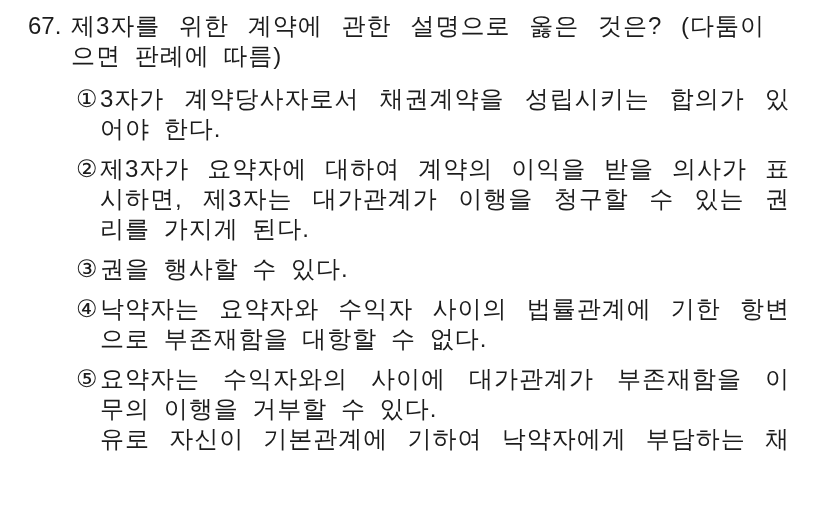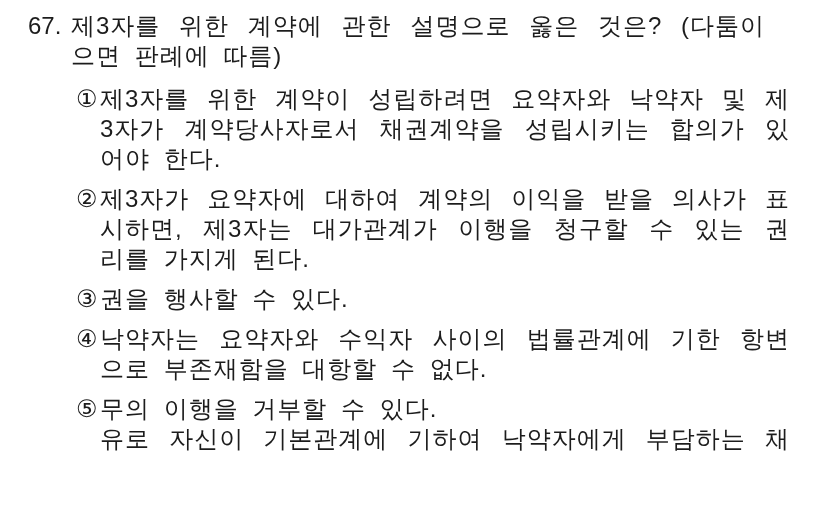--- a/index.html
+++ b/index.html
@@ -63,21 +63,20 @@
     <div class="q-num">67.</div>
     <div class="q-lines">
       <div class="line just">제3자를 위한 계약에 관한 설명으로 옳은 것은? (다툼이 있</div>
       <div class="line">으면 판례에 따름)</div>
     </div>
   </div>
 
   <div class="row option">
     <div class="marker">①</div>
     <div class="opt-lines">
-      <div class="line just">제3자를 위한 계약이 성립하려면 요약자와 낙약자 및 제</div>
       <div class="line just">3자가 계약당사자로서 채권계약을 성립시키는 합의가 있</div>
       <div class="line">어야 한다.</div>
     </div>
   </div>
 
   <div class="row option">
     <div class="marker">②</div>
     <div class="opt-lines">
       <div class="line just">제3자가 요약자에 대하여 계약의 이익을 받을 의사가 표</div>
       <div class="line just">시하면, 제3자는 대가관계가 이행을 청구할 수 있는 권</div>
@@ -96,18 +95,19 @@
     <div class="marker">④</div>
     <div class="opt-lines">
       <div class="line just">낙약자는 요약자와 수익자 사이의 법률관계에 기한 항변</div>
       <div class="line">으로 부존재함을 대항할 수 없다.</div>
     </div>
   </div>
 
   <div class="row option">
     <div class="marker">⑤</div>
     <div class="opt-lines">
+      <div class="line just">요약자는 수익자와의 사이에 대가관계가 부존재함을 이</div>
       <div class="line">무의 이행을 거부할 수 있다.</div>
       <div class="line just">유로 자신이 기본관계에 기하여 낙약자에게 부담하는 채</div>
     </div>
   </div>
 
 </div>
 
 </body></html>

